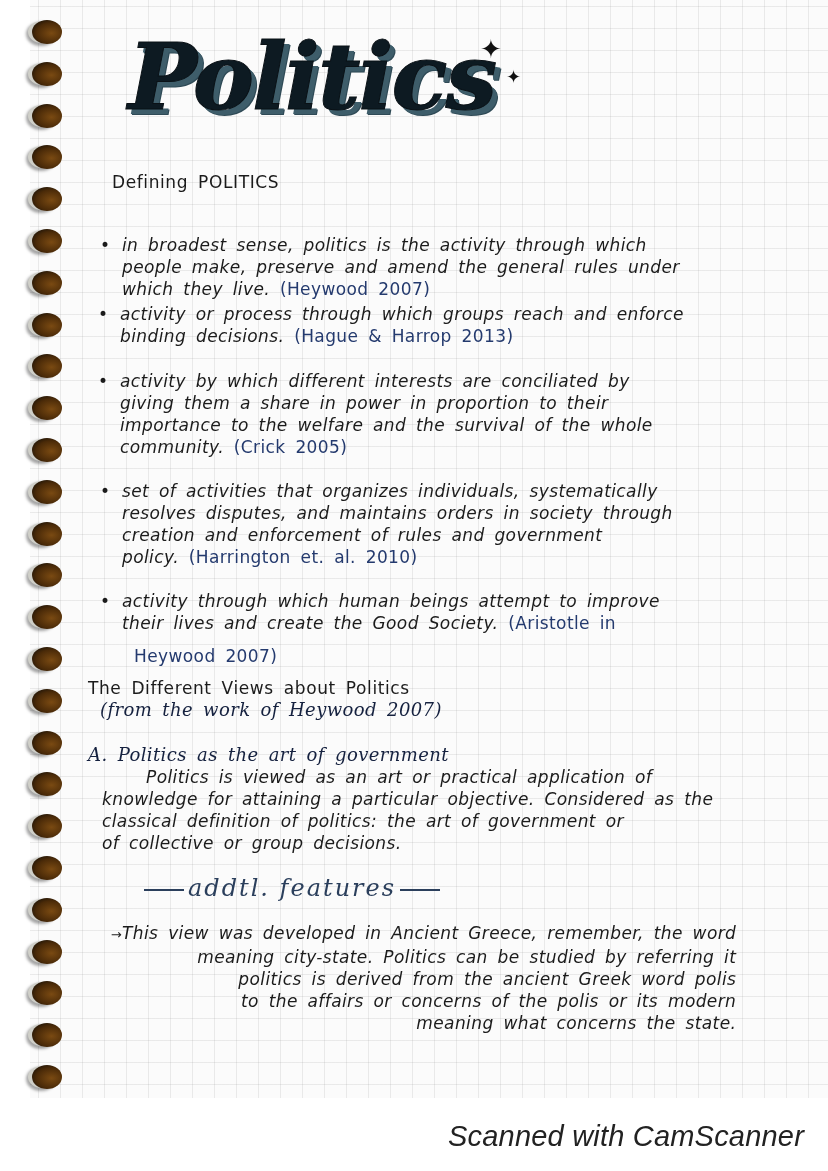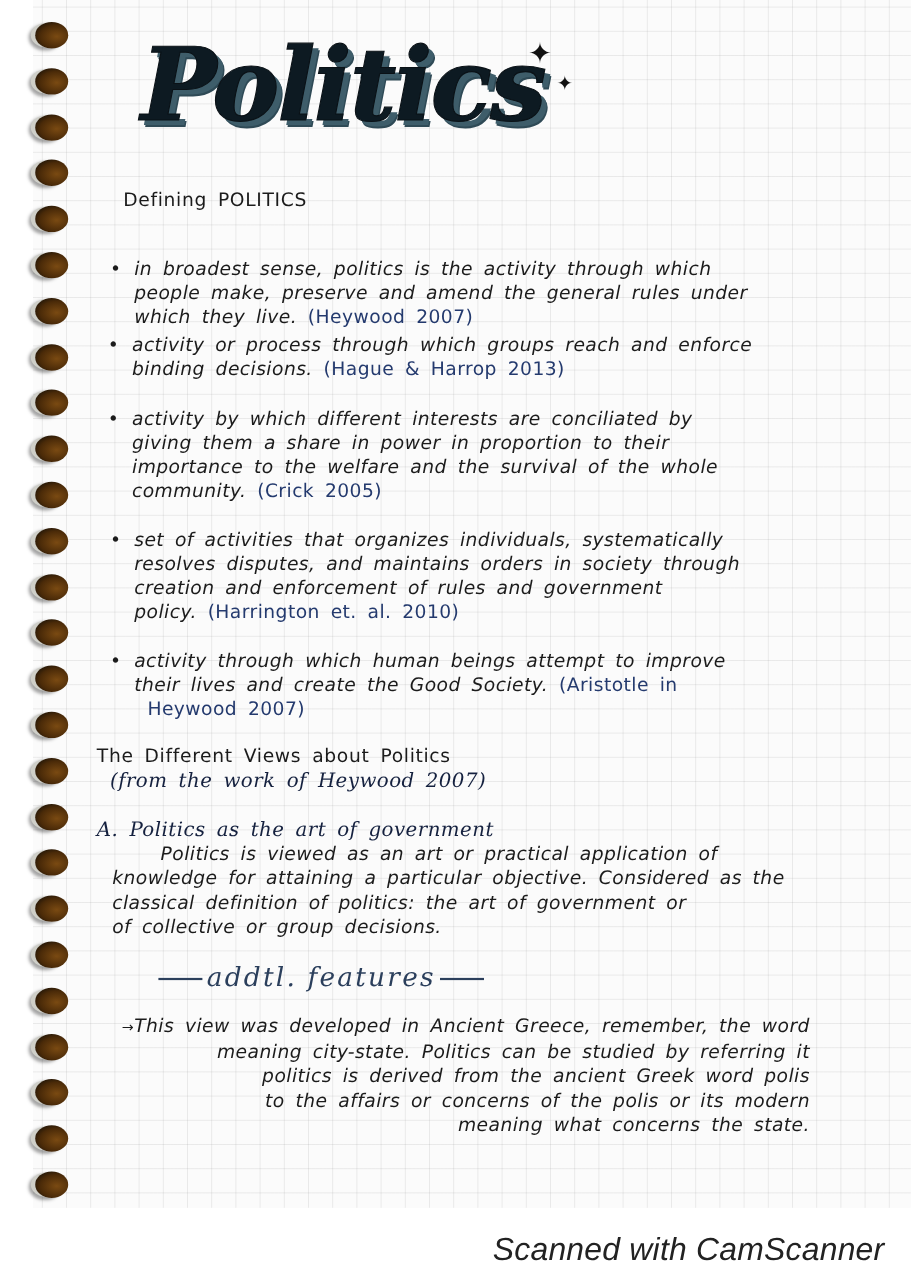--- a/index.html
+++ b/index.html
@@ -126,21 +126,21 @@
 <div class="hand" style="left:122px; top:480px;">
   <span class="line"><span class="bullet-dot">•</span><span>set of activities that organizes individuals, systematically</span></span>
   <span class="line">resolves disputes, and maintains orders in society through</span>
   <span class="line">creation and enforcement of rules and government</span>
   <span class="line"><span>policy.</span> <span class="cite">(Harrington et. al. 2010)</span></span>
 </div>
 
 <div class="hand" style="left:122px; top:590px;">
   <span class="line"><span class="bullet-dot">•</span><span>activity through which human beings attempt to improve</span></span>
   <span class="line"><span>their lives and create the Good Society.</span> <span class="cite">(Aristotle in</span></span>
-  <span class="line" style="padding-left:12px;"><span class="cite">Heywood 2007)</span></span>
+  <span class="line" style="padding-left:12px;margin-top:11px;"><span class="cite">Heywood 2007)</span></span>
 </div>
 
 <div class="hand heading" style="left:88px; top:677px;">The Different Views about Politics</div>
 <div class="hand script" style="left:100px; top:699px; font-size:18px;text-align:center;">(from the work of Heywood 2007)</div>
 
 <div class="hand" style="left:88px; top:744px; font-style:normal;">
   <span class="script" style="font-size:18px;">A. Politics as the art of government</span>
 </div>
 
 <div class="hand" style="left:102px; top:766px;">

